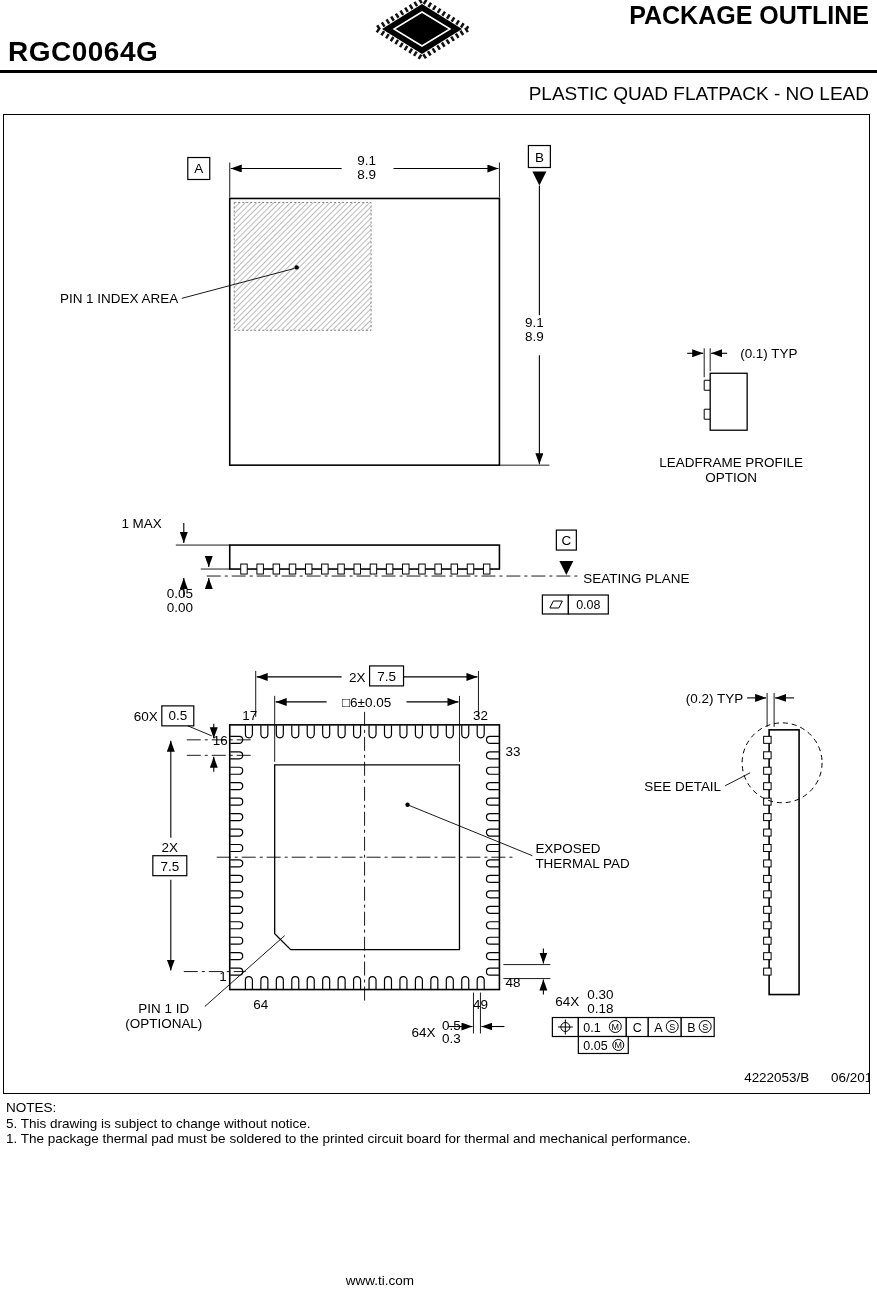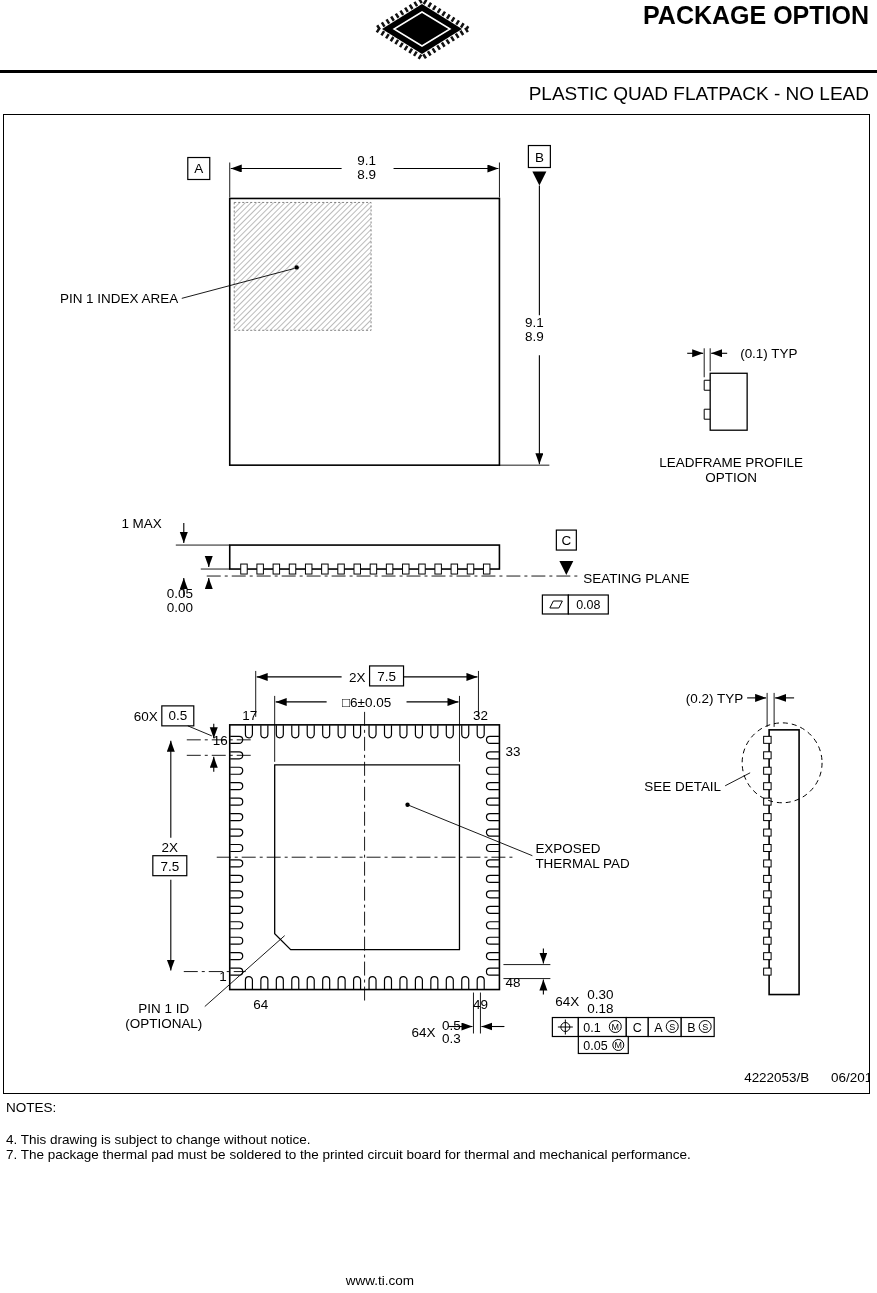--- a/index.html
+++ b/index.html
@@ -25,39 +25,40 @@
   .dim{fill:none;stroke:#000;stroke-width:1.1}
   .ext{fill:none;stroke:#000;stroke-width:.9}
   .cline{fill:none;stroke:#000;stroke-width:.9;stroke-dasharray:14 4 3 4}
   .dashc{fill:none;stroke:#000;stroke-width:1;stroke-dasharray:5 4}
   .hatchrect{stroke:#666;stroke-width:.8;stroke-dasharray:2 2}
   .pin{fill:none;stroke:#000;stroke-width:1.2}
   .pin-side{fill:#fff;stroke:#000;stroke-width:1}
   .box{fill:#fff;stroke:#000;stroke-width:1.2}
   .datum{fill:#000;stroke:none}
   .notes{position:absolute;left:6px;top:1100px;width:828px;font-size:13.5px;line-height:15.6px}
-  .notes-heading{margin-bottom:16px}
+  .notes-heading{}
   .note{padding-left:14px;text-indent:-14px}
   .footer{position:absolute;left:0;top:1273px;width:760px;text-align:center;font-size:13.5px}
 </style>
 </head>
 <body>
 
 <div class="page">
 
+  <div class="part-number">RGC0064G</div>
 
   <svg class="chip-icon" width="100" height="60" viewBox="0 0 100 60">
     <g transform="translate(50,29)">
       <polygon points="46,0 0,-29 -46,0 0,29" fill="none" stroke="#111" stroke-width="5" stroke-dasharray="2.5 3"></polygon>
       <polygon points="40,0 0,-25 -40,0 0,25" fill="#000"></polygon>
       <polygon points="28,0 0,-17 -28,0 0,17" fill="none" stroke="#fff" stroke-width="1.5"></polygon>
     </g>
   </svg>
 
-  <div class="doc-title">PACKAGE OPTION</div>
+  <div class="doc-title">PACKAGE OUTLINE</div>
   <div class="header-rule"></div>
   <div class="package-type">PLASTIC QUAD FLATPACK - NO LEAD</div>
 
   <div class="drawing-frame">
     <svg class="drawing" viewBox="0 0 866 978">
       <defs>
         <pattern id="hatch" width="4" height="4" patternUnits="userSpaceOnUse" patternTransform="rotate(45)">
           <line x1="0" y1="0" x2="0" y2="4" stroke="#777" stroke-width="1"></line>
         </pattern>
         <marker id="arr" markerUnits="userSpaceOnUse" markerWidth="12" markerHeight="9" refX="11" refY="4" orient="auto">
@@ -342,18 +343,18 @@
         <line class="dim" x1="791" y1="583" x2="772" y2="583" marker-end="url(#arr)"></line>
       </g>
 
       <text x="741" y="968">4222053/B</text>
       <text x="828" y="968">06/2015</text>
     </svg>
   </div>
 
   <div class="notes">
     <div class="notes-heading">NOTES:</div>
-    <div class="note">4. This drawing is subject to change without notice.</div>
-    <div class="note">7. The package thermal pad must be soldered to the printed circuit board for thermal and mechanical performance.</div>
+    <div class="note">5. This drawing is subject to change without notice.</div>
+    <div class="note">1. The package thermal pad must be soldered to the printed circuit board for thermal and mechanical performance.</div>
   </div>
 
   <div class="footer">www.ti.com</div>
 </div>
 
 </body></html>

